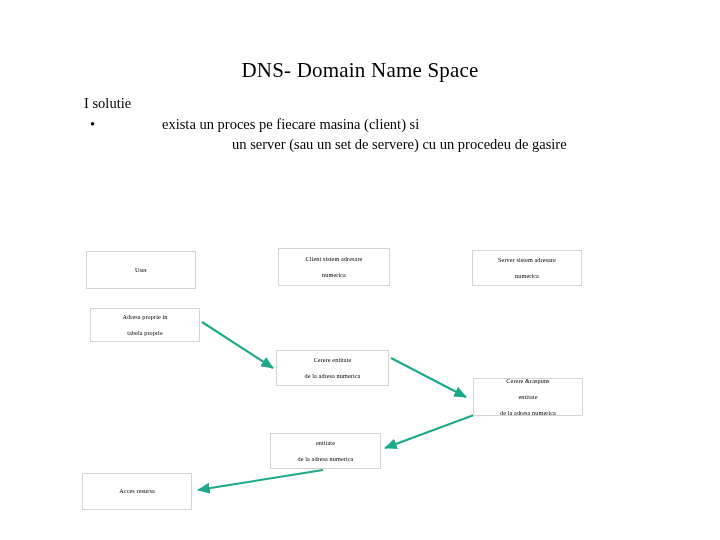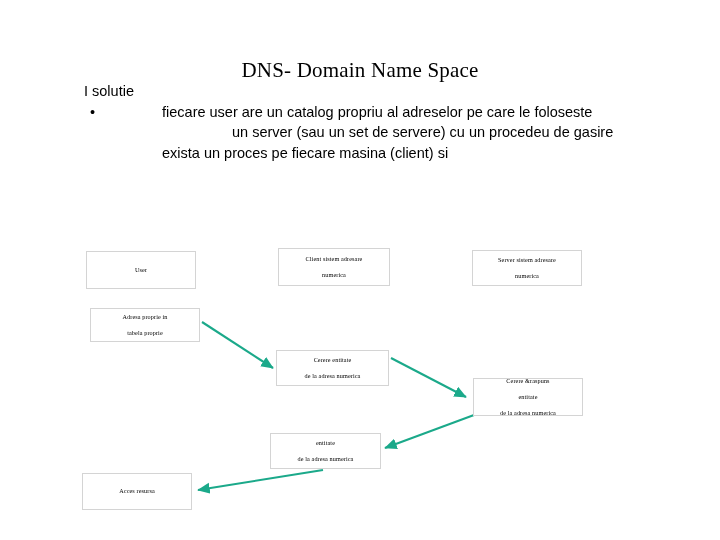--- a/index.html
+++ b/index.html
@@ -33,25 +33,25 @@
     line-height: 26px;
     font-family: "Liberation Serif", "DejaVu Serif", serif;
     letter-spacing: 0.2px;
     white-space: nowrap;
   }
 
   
   .body-block {
     position: absolute;
     left: 84px;
-    top: 81px;
+    top: 93px;
     width: 545px;
     font-size: 14.5px;
     line-height: 20.6px;
-    font-family: Liberation Sans, sans-serif;
+    font-family: Liberation Serif, serif;
   }
   .body-line {
     white-space: nowrap;
   }
   .lvl0 { text-align: left; }
   .bullet-line {
     position: relative;
     padding-left: 36px;
     white-space: nowrap;
   }
@@ -109,23 +109,22 @@
 
   <div class="slide-title">DNS- Domain Name Space</div>
 
   <div class="body-block">
     <div class="body-line lvl0">I solutie</div>
 
     <div class="bullet-line">
       <span class="bullet-dot">•</span>
     </div>
 
-    <div class="body-line ind1">fiecare user are un catalog propriu al adreselor pe care le foloseste</div>
+    <div class="body-line ind2">exista un proces pe fiecare masina (client) si</div>
     <div class="body-line ind3">un server (sau un set de servere) cu un procedeu de gasire</div>
-    <div class="body-line ind2">exista un proces pe fiecare masina (client) si</div>
   </div>
 
   <div id="diagram">
 
     <svg class="arrow-layer" viewBox="0 0 720 540">
       <defs>
         <marker id="ah" markerWidth="7" markerHeight="7" refX="5.6" refY="2.6" orient="auto" markerUnits="strokeWidth">
           <path d="M0,0 L6,2.6 L0,5.2 z" fill="#1BA98A"></path>
         </marker>
       </defs>

